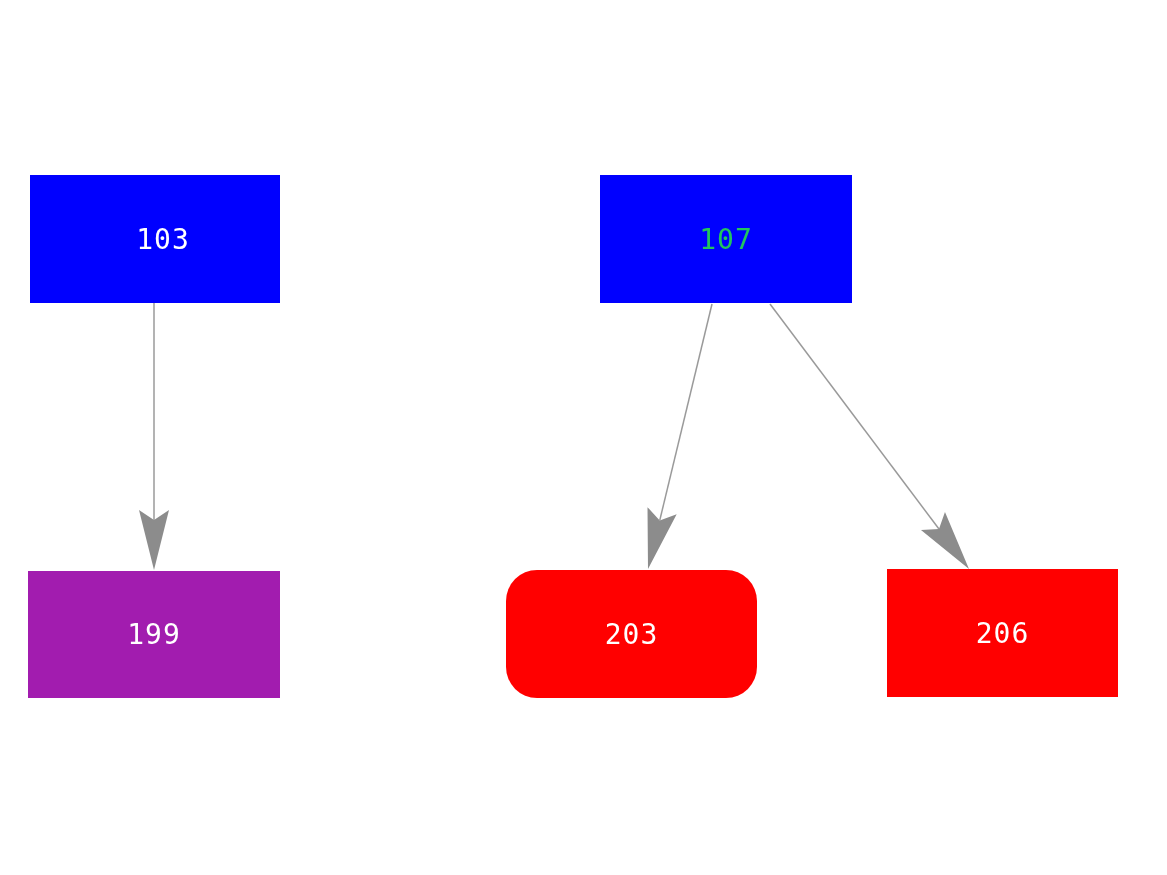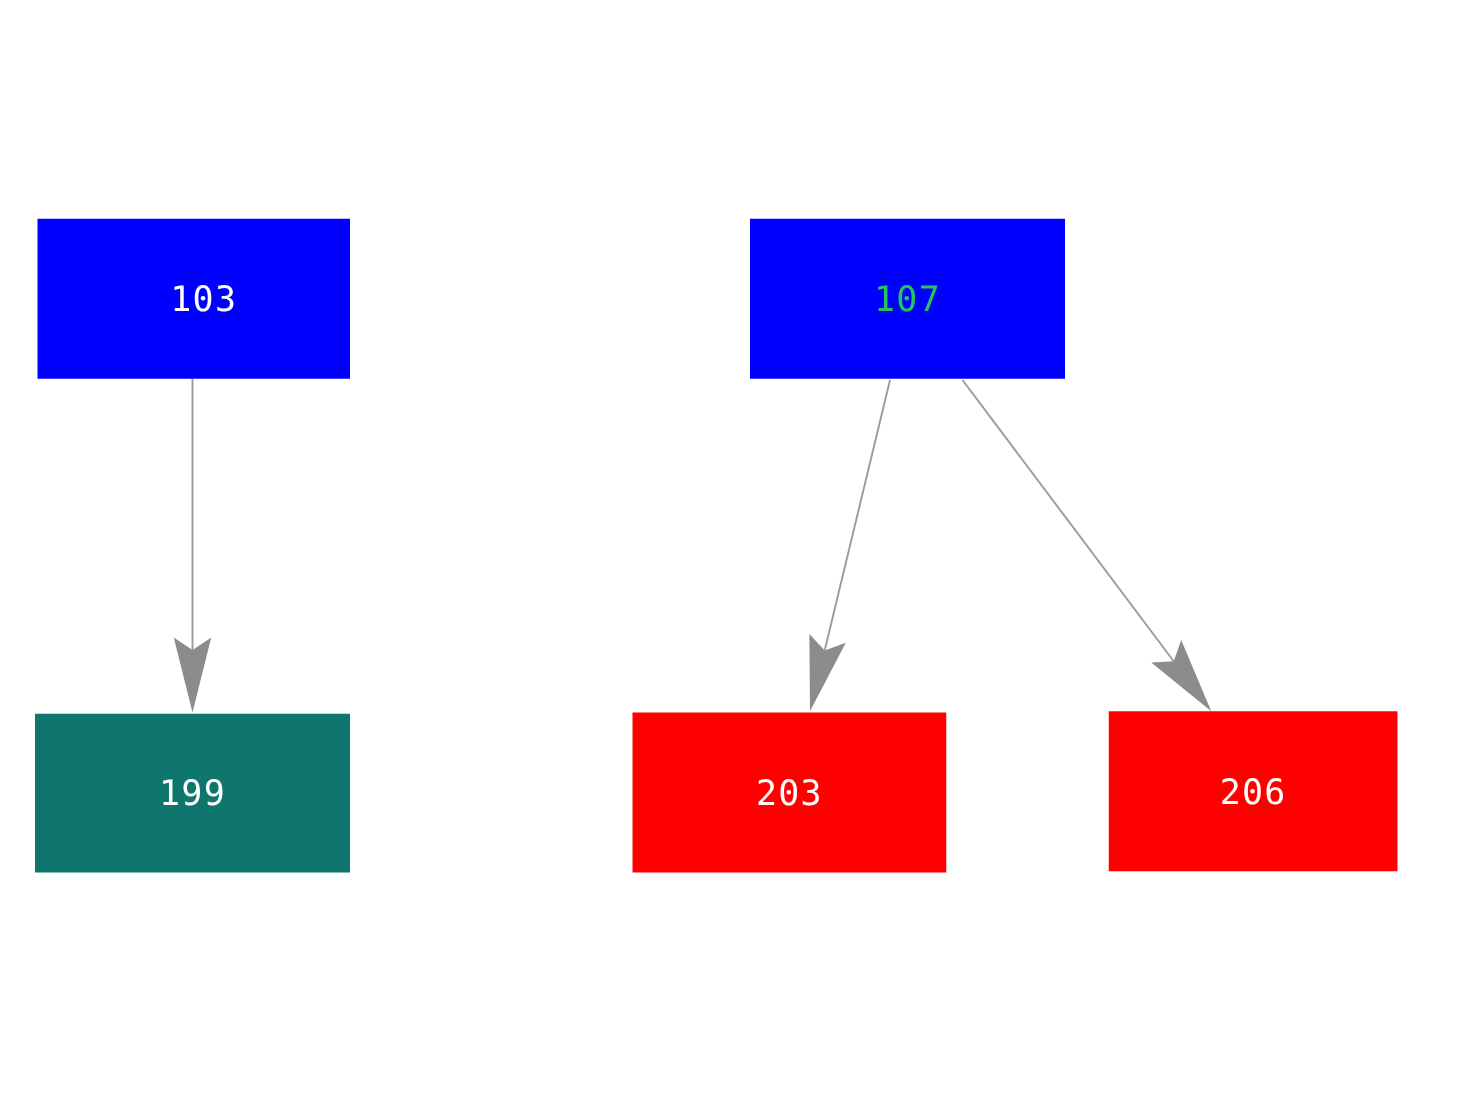--- a/index.html
+++ b/index.html
@@ -52,22 +52,22 @@
         <line x1="770" y1="304" x2="938.9758654555137" y2="529.0181122900058" stroke="#9a9a9a" stroke-width="1.5"></line>
         <polygon points="0,0 -15,-60 0,-50 15,-60" transform="translate(969,569) rotate(-36.90447566187126)" fill="#8c8c8c"></polygon>
       </g>
     </svg>
 <div class="graph-node" style="left: 30px; top: 175px; width: 250px; height: 128px; background: rgb(0, 0, 255); padding-left: 16px;">
       <span class="node-label" style="color: rgb(255, 255, 255);">103</span>
     </div>
     <div class="graph-node" style="left: 600px; top: 175px; width: 252px; height: 128px; background: rgb(0, 0, 255);">
       <span class="node-label" style="color: #22c55e;">107</span>
     </div>
-    <div class="graph-node" style="left: 28px; top: 571px; width: 252px; height: 127px; background: #0f766e;">
+    <div class="graph-node" style="left: 28px; top: 571px; width: 252px; height: 127px; background: #a21caf;">
       <span class="node-label" style="color: rgb(255, 255, 255);">199</span>
     </div>
-    <div class="graph-node" style="left: 506px; top: 570px; width: 251px; height: 128px; background: rgb(255, 0, 0);">
+    <div class="graph-node" style="left: 506px; top: 570px; width: 251px; height: 128px; background: rgb(255, 0, 0); border-radius: 31px;">
       <span class="node-label" style="color: rgb(255, 255, 255);">203</span>
     </div>
     <div class="graph-node" style="left: 887px; top: 569px; width: 231px; height: 128px; background: rgb(255, 0, 0);">
       <span class="node-label" style="color: rgb(255, 255, 255);">206</span>
     </div>
   </div>
 
 </body></html>

